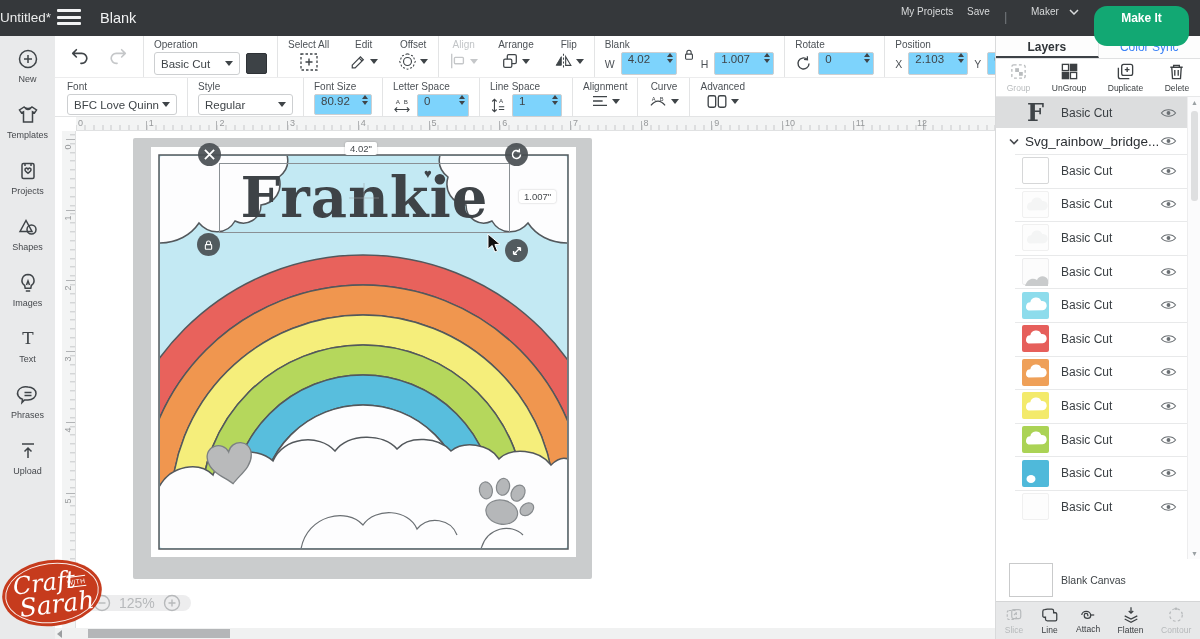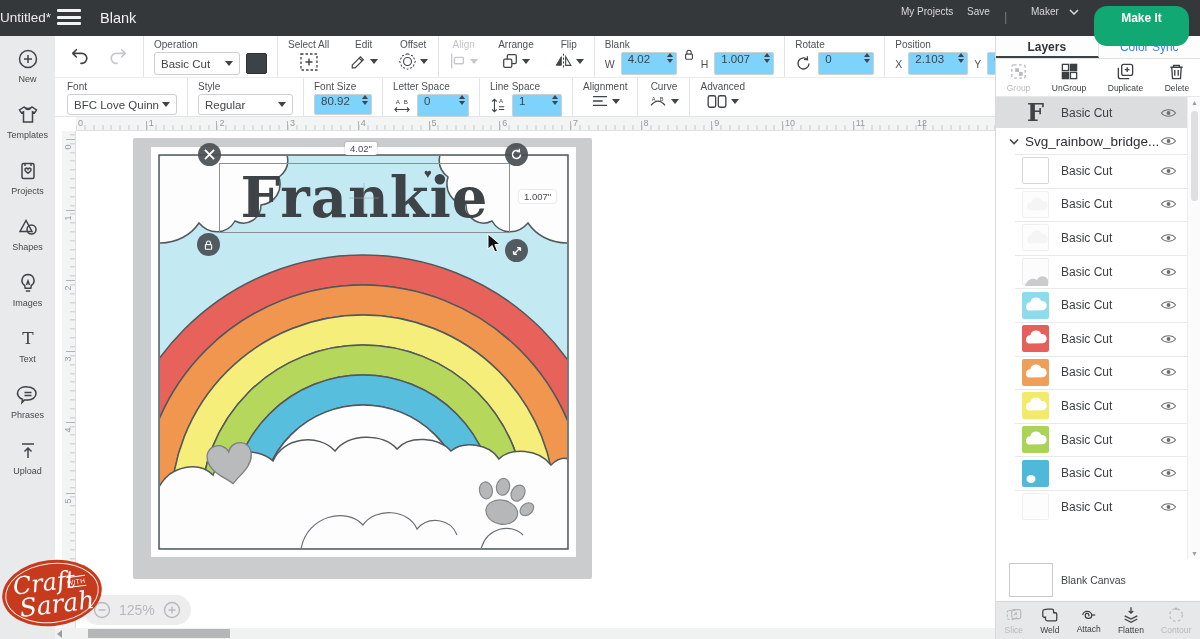--- a/index.html
+++ b/index.html
@@ -64,21 +64,21 @@
   
   .selbox { position:absolute; left:164px; top:46px; width:291px; height:70px; border:1.5px solid #8a9094; z-index:6; }
   .frankie { position:absolute; left:164px; top:44px; width:291px; height:72px; display:flex; align-items:center; justify-content:center;
              font-family:"DejaVu Serif", serif; font-weight:bold; font-size:56px; color:#3e4347; letter-spacing:1px; z-index:5; }
   .heart-dot { position:absolute; left:369px; top:49px; font-size:13px; color:#3e4347; z-index:6; }
   .handle { position:absolute; width:23px; height:23px; border-radius:50%; background:rgba(73,78,82,.92); display:flex; align-items:center; justify-content:center; z-index:8; cursor:pointer; }
   .chip { position:absolute; background:#fff; border-radius:2px; box-shadow:0 0 2px rgba(0,0,0,.25); font-size:9.5px; color:#45494d; padding:1px 5px; z-index:8; }
   .crosshair { position:absolute; left:294px; top:66px; width:30px; height:30px; z-index:6; opacity:.55; }
   .cursor { position:absolute; left:432px; top:116px; z-index:30; }
 
-  .zoompill { position:absolute; left:28px; top:478px; height:30px; border-radius:16px; background:#ededee; display:flex; align-items:center; gap:8px; padding:0 10px; z-index:9; }
+  .zoompill { position:absolute; left:28px; top:478px; height:16px; border-radius:16px; background:#ededee; display:flex; align-items:center; gap:8px; padding:0 10px; z-index:9; }
   .zoompill .zval { font-size:14px; color:#b7b9bb; }
   .hscroll { position:absolute; left:0; top:511px; width:940px; height:11px; background:#f0f1f1; }
   .hthumb { position:absolute; left:33px; top:1px; width:142px; height:9px; background:#b4b6b8; }
   .harrow { position:absolute; left:2px; top:2px; width:0; height:0; border-top:4px solid transparent; border-bottom:4px solid transparent; border-right:5px solid #9b9ea0; }
 
   
   .rpanel { position:absolute; left:995px; top:36px; width:205px; height:603px; background:#fff; border-left:1px solid #d9dadb; z-index:25; }
   .rtabs { position:absolute; left:0; top:0; width:204px; height:23px; display:flex; border-bottom:1px solid #e0e1e2; background:#fdfdfd; }
   .rtab { flex:1; text-align:center; font-size:12px; color:#3b82f6; line-height:22px; cursor:pointer; border-right:1px solid #e7e8e9; }
   .rtab.active { color:#2f3438; border-bottom:2px solid #3c4146; font-weight:bold; }
@@ -808,21 +808,21 @@
           <rect x="2.5" y="5" width="10" height="10" rx="2" stroke-dasharray="2.6 2"></rect>
           <rect x="7.5" y="4" width="10" height="10" rx="2"></rect>
           <path d="M10 10 l3-3" stroke-width="1.2"></path>
         </svg>
       <span class="rlab">Slice</span>
     </div>
     <div class="rb-item">
       <svg width="18" height="18" viewBox="0 0 20 20" fill="none" stroke="#3c4043" stroke-width="1.4">
           <path d="M7 3.5 h5 a2 2 0 0 1 2 2 v2 h2 a1.5 1.5 0 0 1 1.5 1.5 v6 a1.5 1.5 0 0 1 -1.5 1.5 h-9 a2 2 0 0 1 -2-2 v-2 h-1.5 a1.5 1.5 0 0 1 -1.5-1.5 v-5 a2 2 0 0 1 2-2 Z"></path>
         </svg>
-      <span class="rlab">Weld</span>
+      <span class="rlab">Line</span>
     </div>
     <div class="rb-item">
       <svg width="20" height="16" viewBox="0 0 22 18" fill="none" stroke="#3c4043" stroke-width="1.4">
           <path d="M4 9 a5 4.2 0 0 1 10 0 v.8 a3.6 3 0 0 1 -7.2 0 V9 a2 1.7 0 0 1 4 0 v1.5"></path>
           <path d="M14 9 h4"></path>
         </svg>
       <span class="rlab">Attach</span>
     </div>
     <div class="rb-item">
       <svg width="18" height="18" viewBox="0 0 20 20" fill="none" stroke="#3c4043" stroke-width="1.4">

